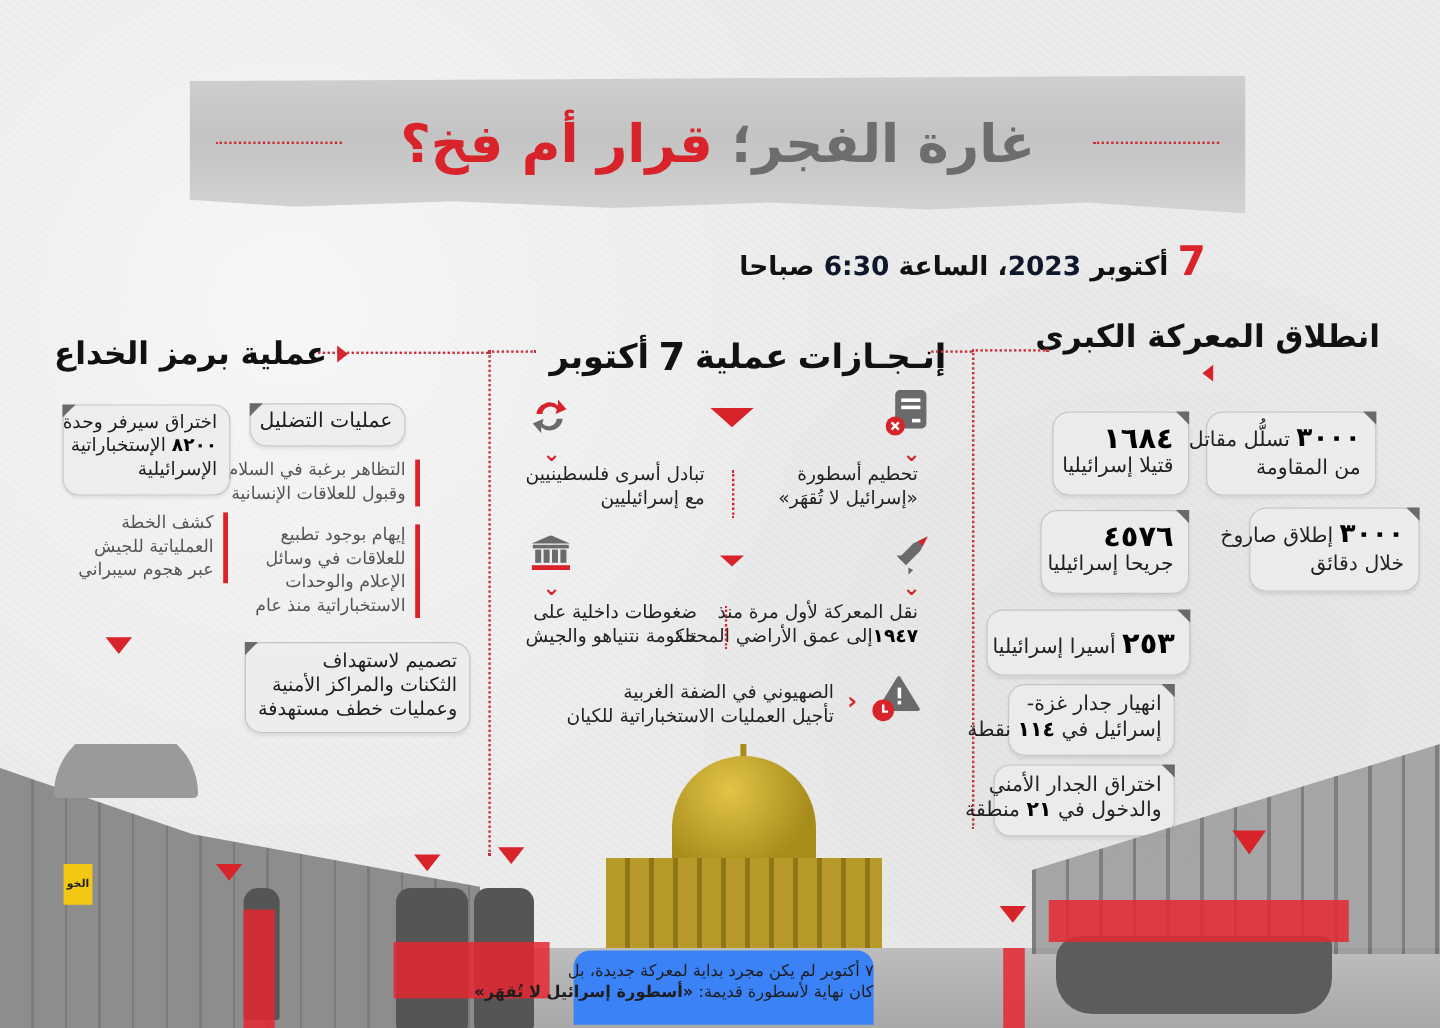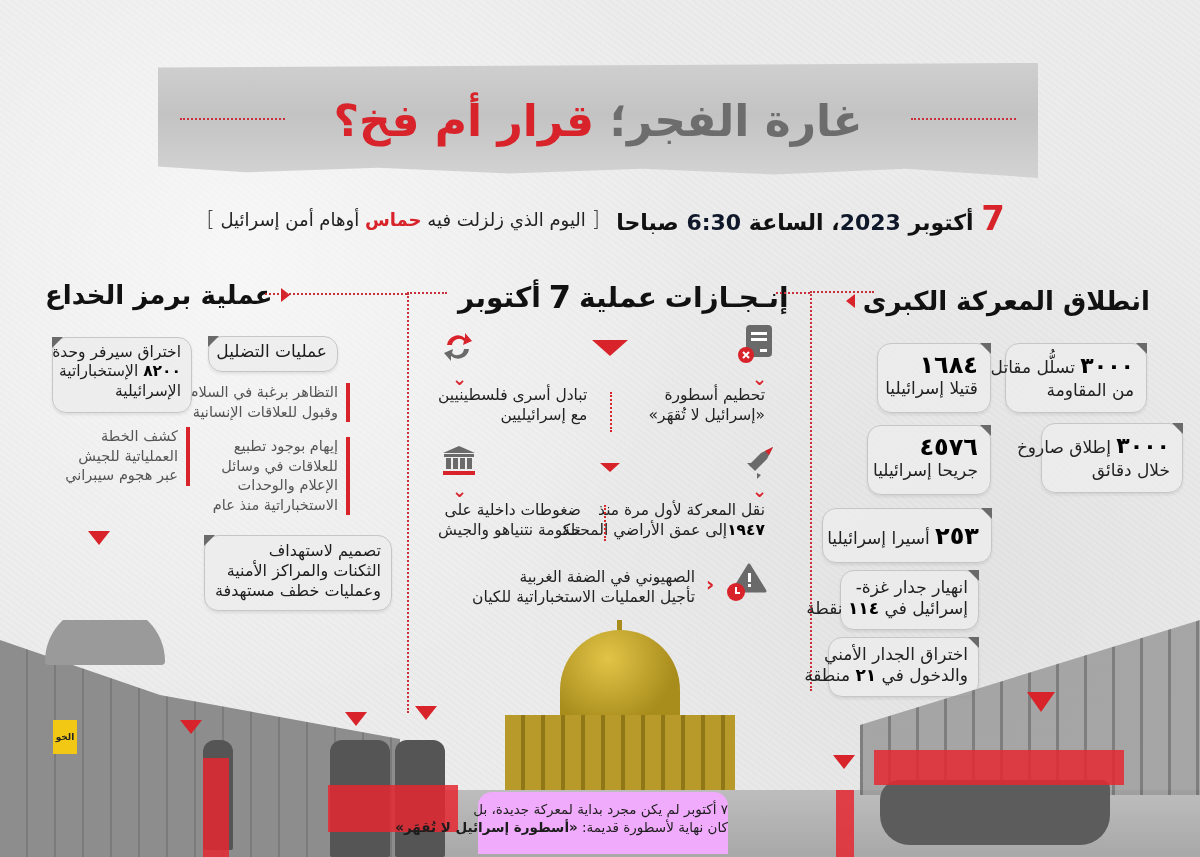--- a/index.html
+++ b/index.html
@@ -130,21 +130,21 @@
     background: #5c5c5c; border-radius: 20px 8px 30px 30px;
   }
   .soldier {
     position: absolute; background: #555; border-radius: 12px 12px 2px 2px;
   }
   .red-box { position: absolute; background: rgba(230,40,50,0.85); }
   .tri-marker { position: absolute; width: 0; height: 0; border-left: 11px solid transparent; border-right: 11px solid transparent; border-top: 14px solid #d8232a; }
 
   .quote-box {
     position: absolute; left: 478px; top: 792px; width: 250px; height: 62px;
-    background: #f0abfc; border-radius: 14px 14px 0 0;
+    background: #3b82f6; border-radius: 14px 14px 0 0;
     font-size: 13.5px; line-height: 1.35; color: #1d1d1d; text-align: center;
     padding-top: 8px; white-space: nowrap;
   }
   .quote-box b { font-weight: 800; }
 
   .logo {
     position: absolute; left: 53px; top: 720px; width: 24px; height: 34px;
     background: #f3c814; display: flex; align-items: center; justify-content: center;
     font-size: 9px; font-weight: 900; color: #222; line-height: 1;
   }
@@ -162,30 +162,23 @@
 </div>
 
 <div class="abs date-line">
   <div class="date-main">
     <span class="big7">7</span>
     <span>أكتوبر</span>
     <span class="red">2023</span><span>، الساعة</span>
     <span class="red">6:30</span>
     <span>صباحا</span>
   </div>
-  <div class="date-sub">
-    <span class="bracket">[</span>
-    <span>اليوم الذي زلزلت فيه</span>
-    <span class="red">حماس</span>
-    <span>أوهام أمن إسرائيل</span>
-    <span class="bracket">]</span>
-  </div>
-</div>
-
-<div class="abs section-title" style="right:50px; top:286px;">
+</div>
+
+<div class="abs section-title" style="right:50px; top:266px;flex-direction:column;">
   <span>انطلاق المعركة الكبرى</span>
   <span class="tri-left"></span>
 </div>
 <div class="abs dotted-h" style="left:810px; top:291px; width:64px;"></div>
 <div class="abs dotted-v" style="left:810px; top:291px; height:400px;"></div>
 
 <div class="abs section-title" style="left:458px; top:278px; font-size:28px;">
   <span>إنـجـازات</span>
   <span>عملية</span>
   <span style="font-size:32px;">7</span>

